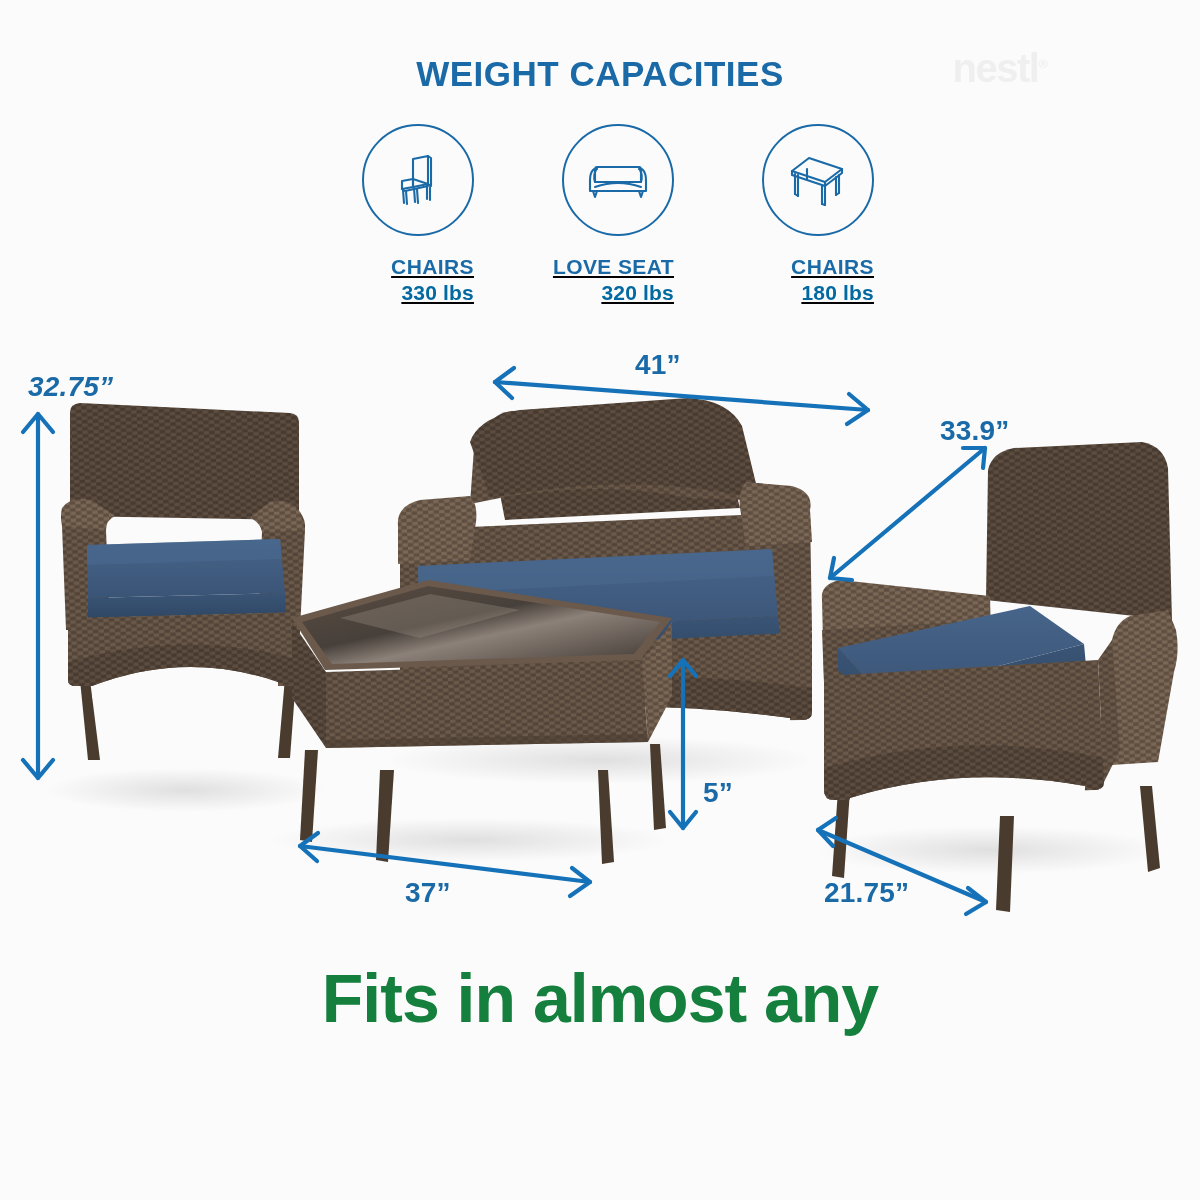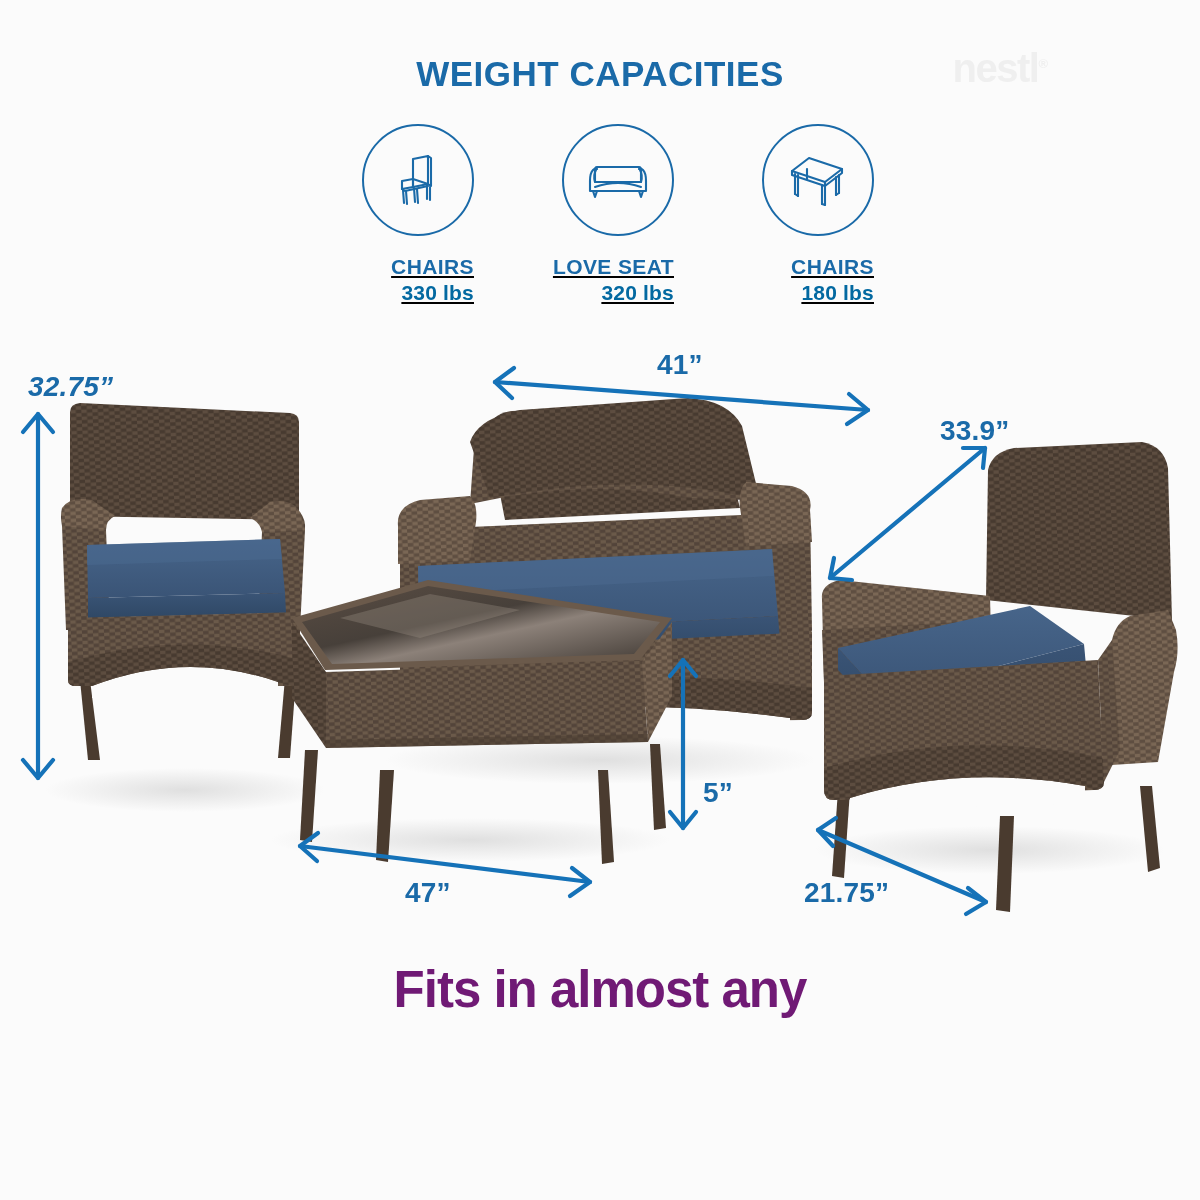--- a/index.html
+++ b/index.html
@@ -110,35 +110,35 @@
   
   .dim {
     position: absolute;
     color: #1a6aa8;
     font-size: 28px;
     font-weight: 700;
     letter-spacing: 0.2px;
     white-space: nowrap;
   }
   .dim-3275 { left: 28px;  top: 371px; font-style: italic; }
-  .dim-41   { left: 657px; top: 349px; }
+  .dim-41   { left: 635px; top: 349px; }
   .dim-225  { left: 940px; top: 415px; }
   .dim-16   { left: 703px; top: 777px; }
   .dim-28   { left: 405px; top: 877px; }
-  .dim-2175 { left: 804px; top: 877px; }
+  .dim-2175 { left: 824px; top: 877px; }
 
   
   .headline {
     position: absolute;
     top: 962px;
     left: 0;
     width: 1200px;
     text-align: center;
-    color: #701a75;
-    font-size: 51px;
+    color: #15803d;
+    font-size: 68px;
     font-weight: 700;
     line-height: 1.08;
     letter-spacing: -1px;
     font-stretch: condensed;
   }
   .headline .ln { display: block; }
 </style>
 </head>
 <body>
 
@@ -395,20 +395,20 @@
           <polyline points="968,558 986,572 966,584"></polyline>
         </g>
       </g>
     </svg>
   </div>
 
   <div class="dim dim-3275">32.75”</div>
   <div class="dim dim-41">41”</div>
   <div class="dim dim-225">33.9”</div>
   <div class="dim dim-16">5”</div>
-  <div class="dim dim-28">47”</div>
+  <div class="dim dim-28">37”</div>
   <div class="dim dim-2175">21.75”</div>
 
   <div class="headline">
     <span class="ln">Fits in almost any</span>
   </div>
 
 </div>
 
 </body></html>

